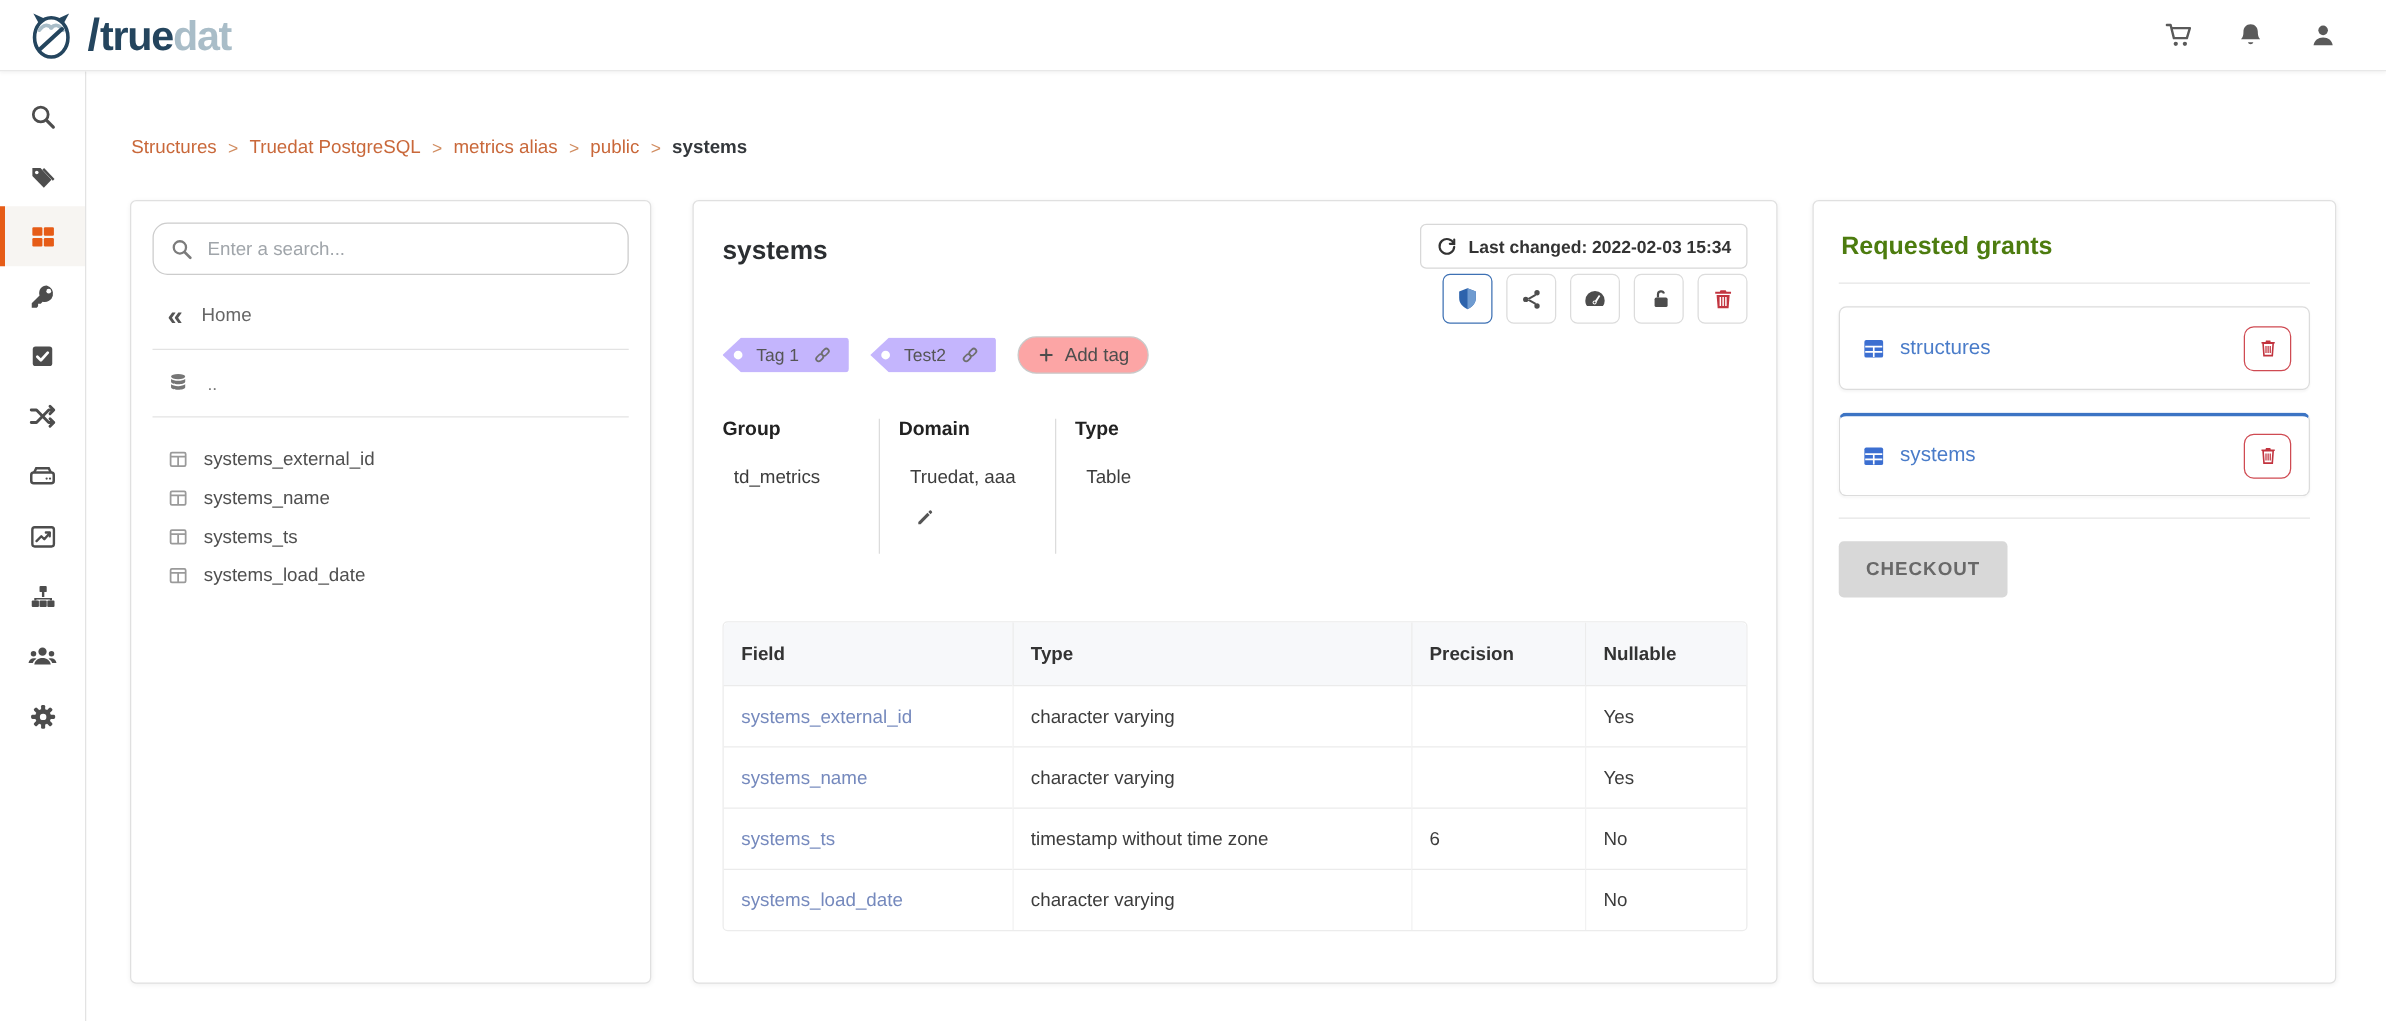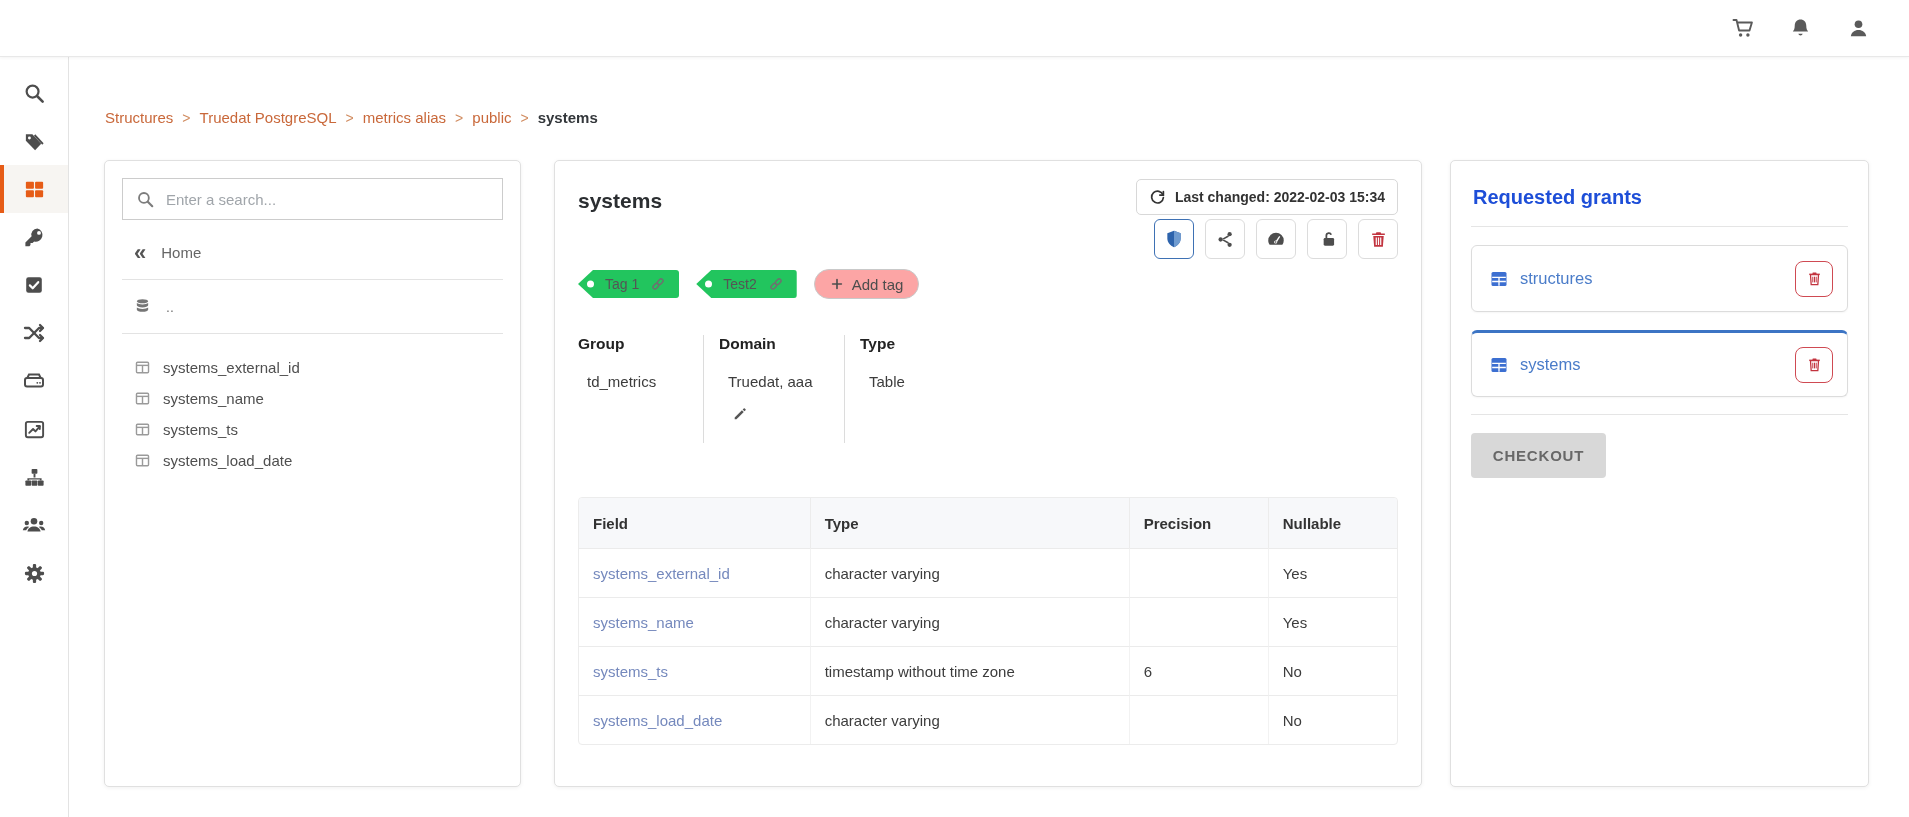--- a/index.html
+++ b/index.html
@@ -34,21 +34,21 @@
   .crumb-current { color:#33373b; font-weight:bold; }
 
   
   .panel { position:absolute; top:160px; background:#fff; border:1px solid #e0e0e0;
            border-radius:5px; box-shadow:0 1px 4px rgba(0,0,0,.06); }
   .panel-left  { left:104px;  width:417px; height:627px; padding:17px; }
   .panel-main  { left:554px;  width:868px; height:627px; padding:18px 23px; }
   .panel-right { left:1450px; width:419px; height:627px; padding:18px 20px; }
 
   
-  .search-box { height:42px; border:1px solid #cccccc; border-radius:0; display:flex;
+  .search-box { height:42px; border:1px solid #cccccc; border-radius:12px; display:flex;
                 align-items:center; gap:11px; padding:0 13px; color:#7c7c7c; }
   .search-box input { border:none; outline:none; flex:1; font-size:15px; color:#555;
                       font-family:"Liberation Sans", sans-serif; }
   .search-box input::placeholder { color:#a0a5aa; }
   .home-row { margin:24px 0 0 12px; display:flex; align-items:center; gap:15px; color:#666;
               font-size:15px; cursor:pointer; }
   .chev-left { font-size:22px; color:#555; line-height:14px; font-weight:bold; }
   .lp-divider { border:none; border-top:1px solid #e3e3e3; margin:18px 0; }
   .parent-row { margin-left:12px; display:flex; align-items:center; gap:15px; color:#767676;
                 font-size:14px; cursor:pointer; }
@@ -64,21 +64,21 @@
   .last-changed-btn { height:36px; border:1px solid #d8d8d8; border-radius:5px; background:#fff;
                       display:flex; align-items:center; gap:9px; padding:0 12px; cursor:pointer;
                       font-size:14px; font-weight:bold; color:#333; font-family:"Liberation Sans",sans-serif; }
   .action-row { display:flex; gap:11px; }
   .icon-btn { width:40px; height:40px; border:1px solid #dcdcdc; border-radius:6px; background:#fff;
               display:flex; align-items:center; justify-content:center; color:#4d4d4d; cursor:pointer; }
   .icon-btn.primary { border:1px solid #3e71b4; color:#2d63ac; }
   .icon-btn.danger { color:#c23540; }
 
   .tags-row { display:flex; align-items:center; gap:17px; margin-top:10px; }
-  .tag-chip { position:relative; height:28px; background:#22c55e; border-radius:0 3px 3px 0;
+  .tag-chip { position:relative; height:28px; background:#c4b5fd; border-radius:0 3px 3px 0;
               clip-path:polygon(15px 0,100% 0,100% 100%,15px 100%,0 50%);
               display:flex; align-items:center; gap:11px; padding:0 13px 0 27px;
               font-size:14px; color:#555; cursor:pointer; }
   .tag-chip::before { content:""; position:absolute; left:9px; top:50%; transform:translateY(-50%);
                       width:7px; height:7px; border-radius:50%; background:#fff; }
   .tag-chip .link-ic { color:#6f6f6f; }
   .add-tag-btn { height:30px; border:1px solid #c9c9c9; border-radius:16px; background:#fca5a5;
                  display:flex; align-items:center; gap:8px; padding:0 15px; font-size:15px;
                  color:#4d4d4d; cursor:pointer; font-family:"Liberation Sans",sans-serif;justify-content:center; }
 
@@ -99,39 +99,52 @@
   .fields-table th { background:#f7f8fa; text-align:left; font-weight:bold; color:#333;
                      height:50px; padding:0 14px; border-left:1px solid #ececec; }
   .fields-table th:first-child { border-left:none; border-top-left-radius:4px; }
   .fields-table th:last-child { border-top-right-radius:4px; }
   .fields-table td { height:49px; padding:0 14px; color:#3c3c3c;
                      border-top:1px solid #ebebeb; border-left:1px solid #f2f2f2; }
   .fields-table td:first-child { border-left:none; }
   .cell-link { color:#7589bd; text-decoration:none; cursor:pointer; }
 
   
-  .rp-title { font-size:20px; font-weight:bold; color:#1d4ed8; margin:7px 0 0 2px; }
+  .rp-title { font-size:20px; font-weight:bold; color:#4d7c0f; margin:7px 0 0 2px; }
   .rp-divider { border:none; border-top:1px solid #e5e5e5; margin-top:17px; }
   .grant-card { margin-top:18px; height:67px; border:1px solid #dcdcdc; border-radius:6px;
                 display:flex; align-items:center; padding:0 14px 0 17px;
                 box-shadow:0 1px 2px rgba(0,0,0,.04); }
   .grant-card.selected { border-top:3px solid #3c74c4; }
   .grant-left { display:flex; align-items:center; gap:11px; flex:1; cursor:pointer; }
   .grant-left .gt-ic { color:#3c6fd1; }
   .grant-label { font-size:16.5px; color:#4a7cc9; }
   .trash-btn { width:38px; height:36px; border:1.5px solid #cf4a52; border-radius:8px; background:#fff;
                display:flex; align-items:center; justify-content:center; color:#c2333e; cursor:pointer; }
   .checkout-btn { margin-top:18px; width:135px; height:45px; background:#d8d8d8; border:none;
                   border-radius:4px; color:#686868; font-weight:bold; font-size:15px;
                   letter-spacing:.8px; cursor:pointer; font-family:"Liberation Sans",sans-serif; }
 </style>
 </head>
 <body>
 
 <header class="topbar">
+  <div class="logo">
+    <span>
+      <svg class="ic" width="42" height="42" viewBox="0 0 44 44">
+        <path d="M12 13 L7 4 L18 9 Z" fill="#24455e"></path>
+        <path d="M32 13 L37 4 L26 9 Z" fill="#24455e"></path>
+        <ellipse cx="22" cy="24" rx="14" ry="16.5" fill="#fff" stroke="#24455e" stroke-width="3"></ellipse>
+        <path d="M12 18 Q17 11 22.5 16" fill="none" stroke="#a9bdc8" stroke-width="3" stroke-linecap="round"></path>
+        <path d="M32 18 Q27 11 21.5 16" fill="none" stroke="#a9bdc8" stroke-width="3" stroke-linecap="round"></path>
+        <path d="M31 17 L12.5 34" stroke="#24455e" stroke-width="3.4" stroke-linecap="round"></path>
+      </svg>
+    </span>
+    <span class="logo-word"><span class="logo-slash">/</span><span class="logo-true">true</span><span class="logo-dat">dat</span></span>
+  </div>
   <div class="topbar-icons">
     <button class="tb-btn">
       <svg class="ic" width="24" height="24" viewBox="0 0 24 24" fill="none" stroke="currentColor" stroke-width="1.9" stroke-linecap="round" stroke-linejoin="round">
         <path d="M2.5 4h3l2.6 10.5h10.4l2.4-8H6.3"></path>
         <circle cx="9.6" cy="19" r="1.7" fill="currentColor" stroke="none"></circle>
         <circle cx="16.9" cy="19" r="1.7" fill="currentColor" stroke="none"></circle>
       </svg>
     </button>
     <button class="tb-btn">
       <svg class="ic" width="23" height="23" viewBox="0 0 24 24" fill="currentColor">

